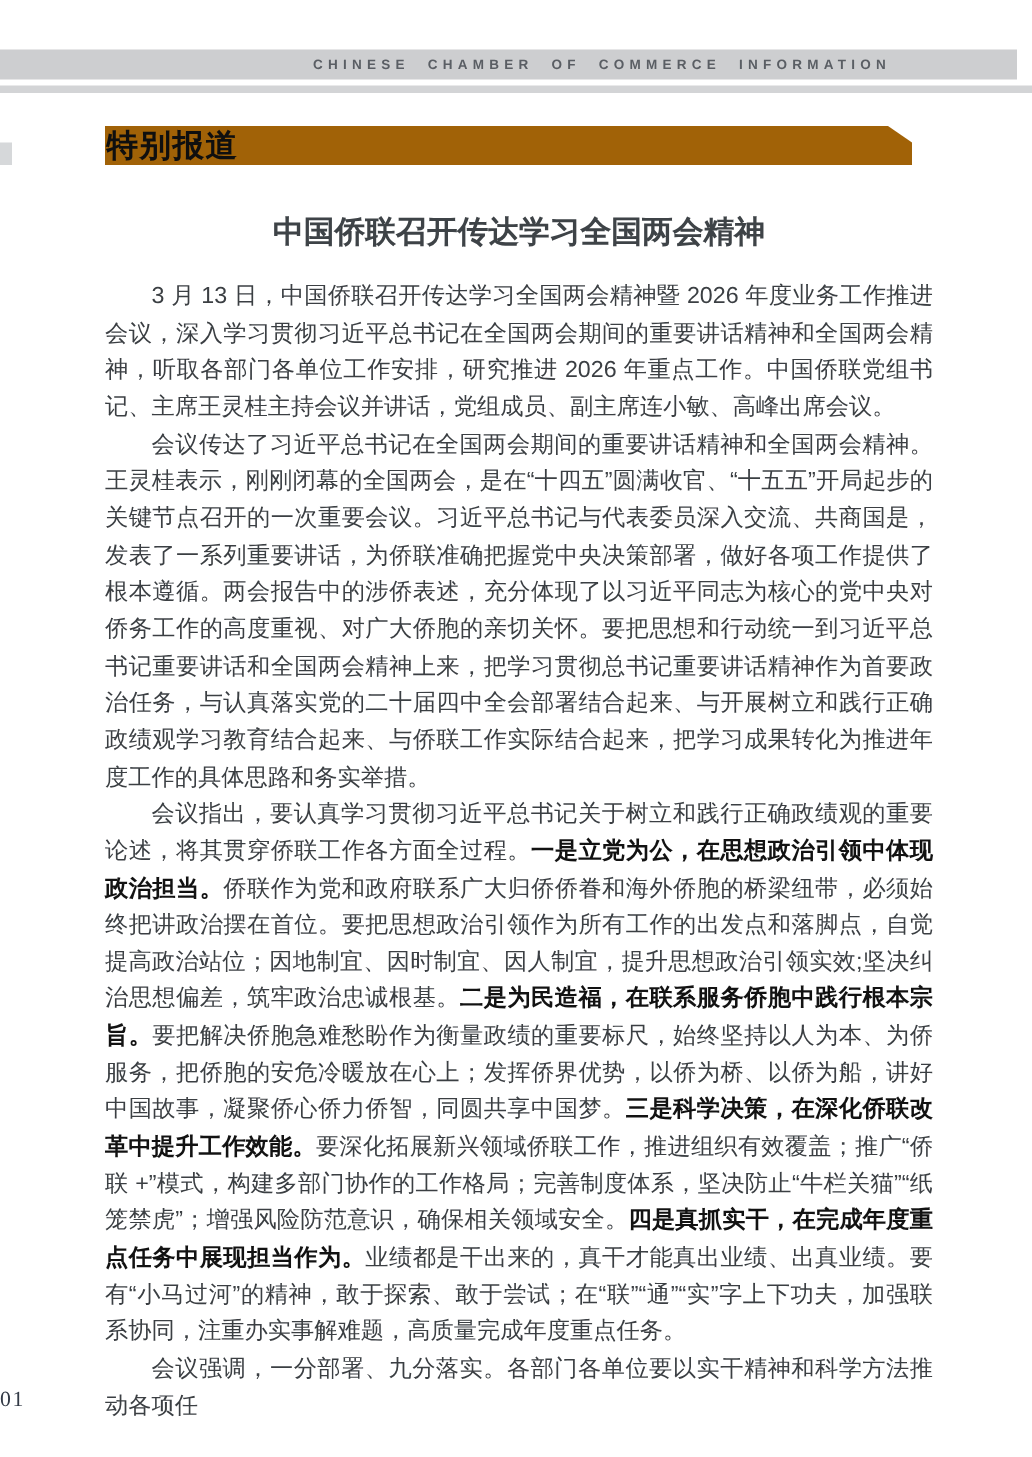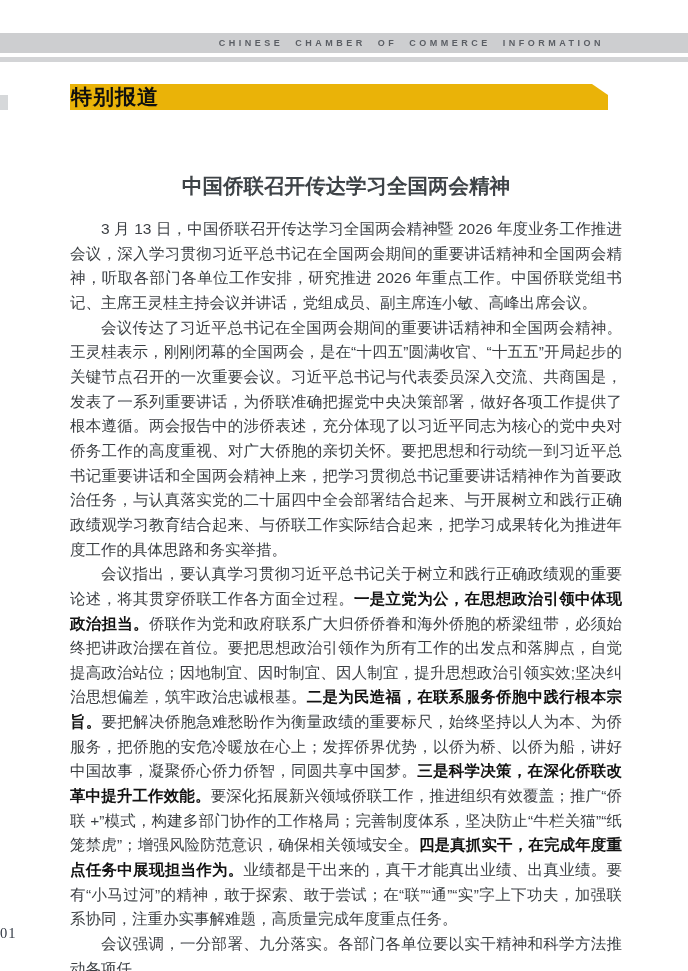--- a/index.html
+++ b/index.html
@@ -9,21 +9,21 @@
     position: relative;
     font-family: "Liberation Sans", sans-serif;
     overflow: hidden;
   }
   .page {
     position: absolute; inset: 0;
     background: #ffffff;
   }
   
   .masthead-bar {
-    position: absolute; left: 0; right: 0; top: 33px; height: 20px;
+    position: absolute; left: 0; right: 10px; top: 33px; height: 20px;
     background: #cdced0;
     display: flex; align-items: center; justify-content: flex-end;
     padding-right: 84px;
   }
   .masthead-text {
     font-size: 9px; font-weight: bold; color: #5a5e64;
     letter-spacing: 3.5px; word-spacing: 6px;
     font-family: "Liberation Sans", sans-serif;
   }
   
@@ -32,40 +32,39 @@
     background: #d3d4d6;
   }
   
   .edge-accent {
     position: absolute; left: 0; top: 95px; width: 8px; height: 15px;
     background: #d6d8da;
   }
   
   .section-banner {
     position: absolute; left: 70px; top: 84px; width: 538px; height: 26px;
-    background: #eab308;
+    background: #a16207;
     clip-path: polygon(0 0, calc(100% - 16px) 0, 100% 11px, 100% 100%, 0 100%);
     display: flex; align-items: center;
   }
   .section-label {
     font-size: 21px; font-weight: bold; color: #0f0f0f;
     letter-spacing: 1px; padding-left: 1px;
     font-family: "Liberation Serif", "Liberation Sans", serif;
     line-height: 26px;
   }
   
   .article {
     position: absolute; left: 70px; width: 552px; top: 139px;
   }
   .article-title { text-align: center; }
   .title-line {
     font-size: 20.5px; font-weight: bold; color: #3e4347;
     line-height: 31px;
     font-family: "Liberation Sans", sans-serif;
-    margin-top: 31px;
   }
   .article-body { margin-top: 16px; }
   .para {
     font-size: 15.5px; line-height: 24.65px; color: #3b3f43;
     text-align: justify; text-justify: inter-ideograph;
     text-indent: 2em;
     font-family: "Liberation Sans", sans-serif;
   }
   .seg { color: #3b3f43; }
   .seg.bold { font-weight: bold; color: #121212; }

